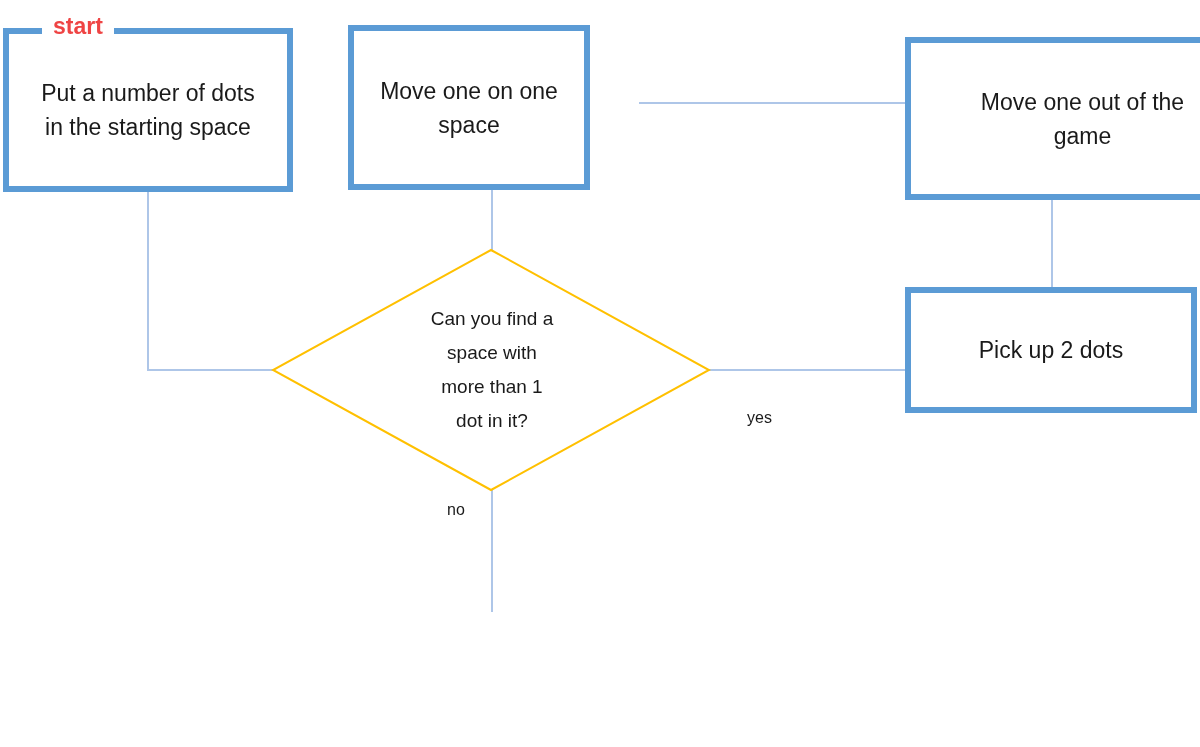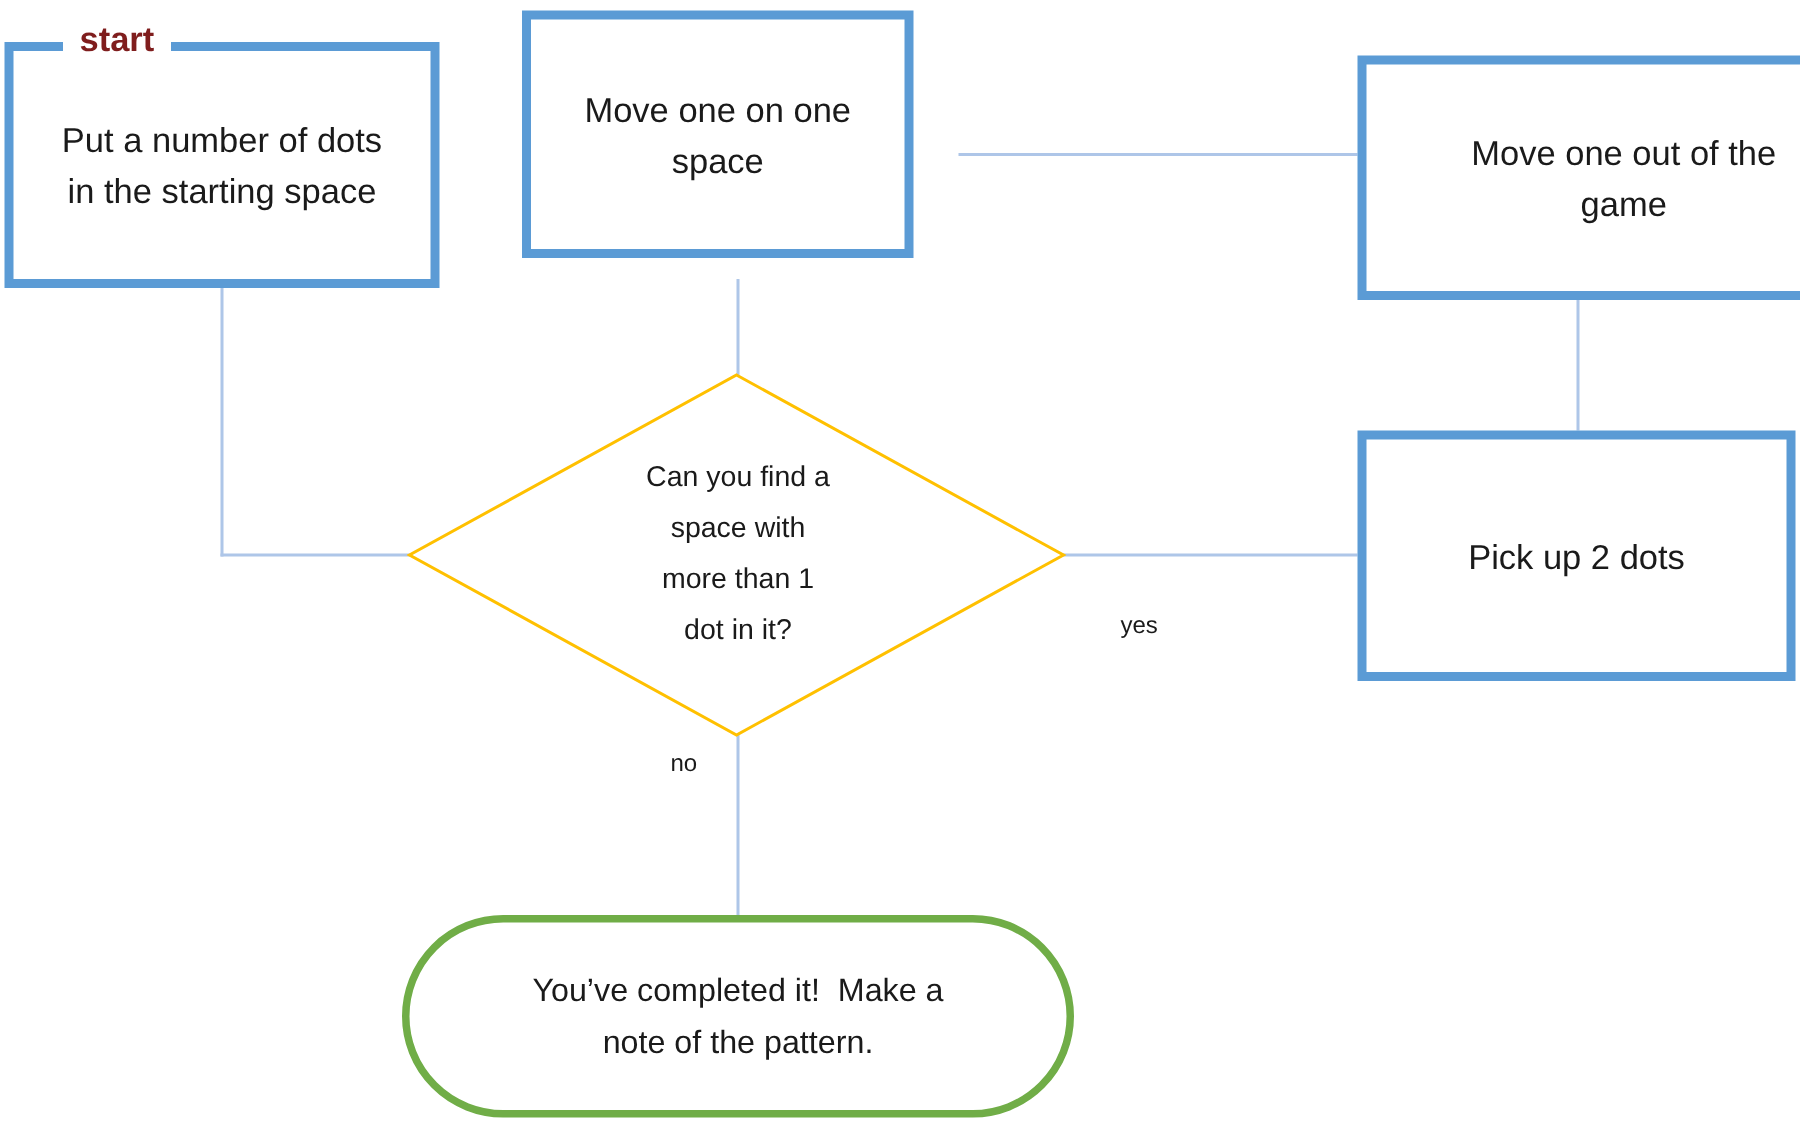--- a/index.html
+++ b/index.html
@@ -39,21 +39,21 @@
   
   .start-tag {
     position: absolute;
     left: 42px;
     top: 13px;
     z-index: 3;
     background: #ffffff;
     padding: 0 11px;
     font-size: 23px;
     font-weight: bold;
-    color: #7f1d1d;
+    color: #ef4444;
   }
   
   .diamond-svg {
     position: absolute;
     left: 271px;
     top: 248px;
     z-index: 1;
   }
   .diamond-svg polygon {
     fill: #ffffff;
@@ -116,27 +116,25 @@
   <div class="diamond-label">Can you find a
 space with
 more than 1
 dot in it?</div>
 
   <div class="box" style="left:3px; top:28px; width:290px; height:164px;"><span>Put a number of dots
 in the starting space</span></div>
 
   <div class="start-tag">start</div>
 
-  <div class="box" style="left:348px; top:7px; width:261px; height:165px;"><span>Move one on one
+  <div class="box" style="left:348px; top:25px; width:242px; height:165px;"><span>Move one on one
 space</span></div>
 
   <div class="box" style="left:905px; top:20px; width:355px; height:163px;margin-top:17px;"><span>Move one out of the
 game</span></div>
 
-  <div class="box" style="left:905px; top:287px; width:292px; height:167px;"><span>Pick up 2 dots</span></div>
+  <div class="box" style="left:905px; top:287px; width:292px; height:126px;"><span>Pick up 2 dots</span></div>
 
-  <div class="rounded" style="left:268px; top:610px; width:448px; height:135px;"><span>You’ve completed it!  Make a
-note of the pattern.</span></div>
 
   <div class="edge-label" style="left:747px; top:409px;">yes</div>
   <div class="edge-label" style="left:447px; top:501px;">no</div>
 
 </div>
 
 </body></html>

